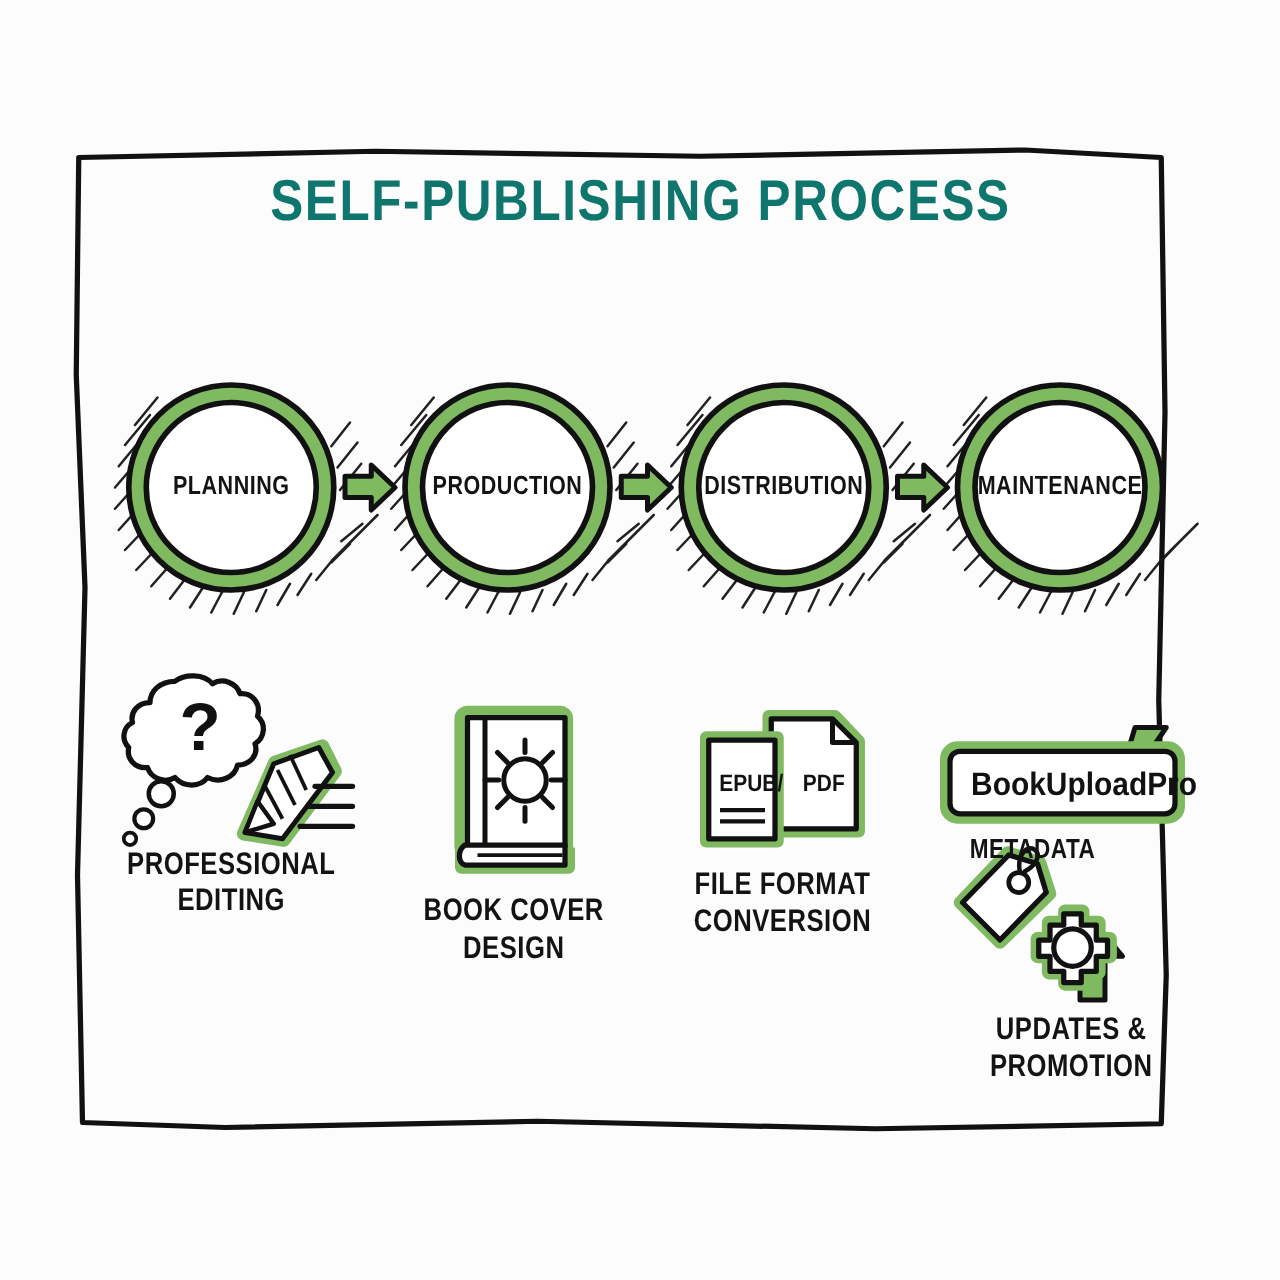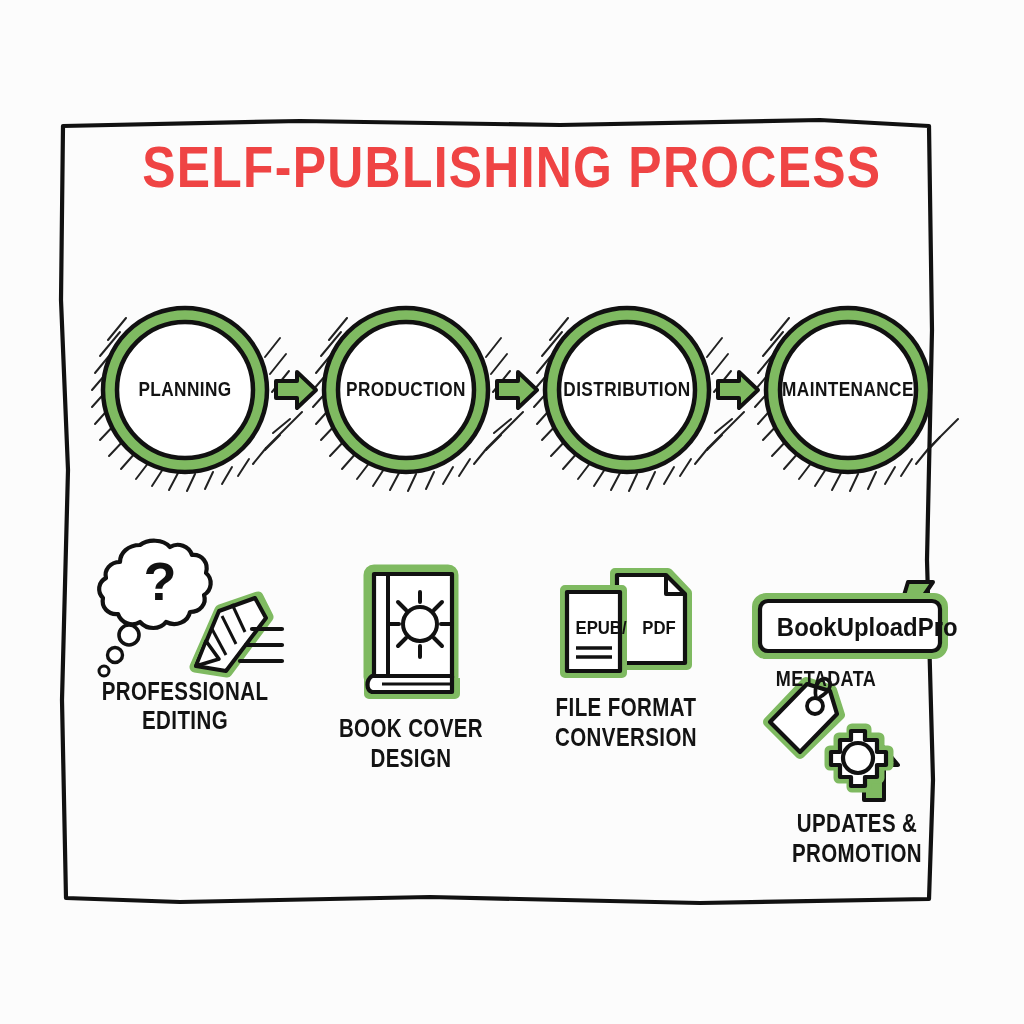--- a/index.html
+++ b/index.html
@@ -24,23 +24,23 @@
     white-space:pre;
     line-height:1.08;
     pointer-events:none;
   }
   #title{
     position:absolute;
     left:0;top:133px;width:1024px;
     text-align:center;
     font-family:"Liberation Sans Narrow","Liberation Sans",sans-serif;
     font-weight:bold;
-    font-size:58px;
+    font-size:46px;
     letter-spacing:1.5px;
-    color:#ef4444;
+    color:#0f766e;
   }
   #title span{display:inline-block;transform:scaleX(.86);}
 
   .node-label{
     font-size:21px;
     width:240px;
   }
   .cap{
     font-size:25px;
     width:260px;

